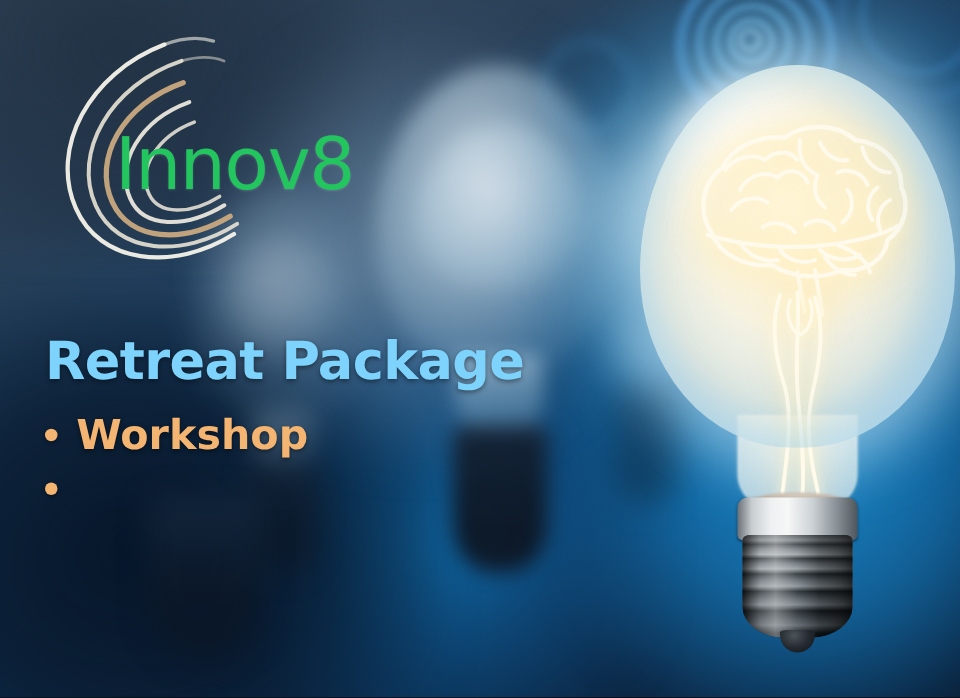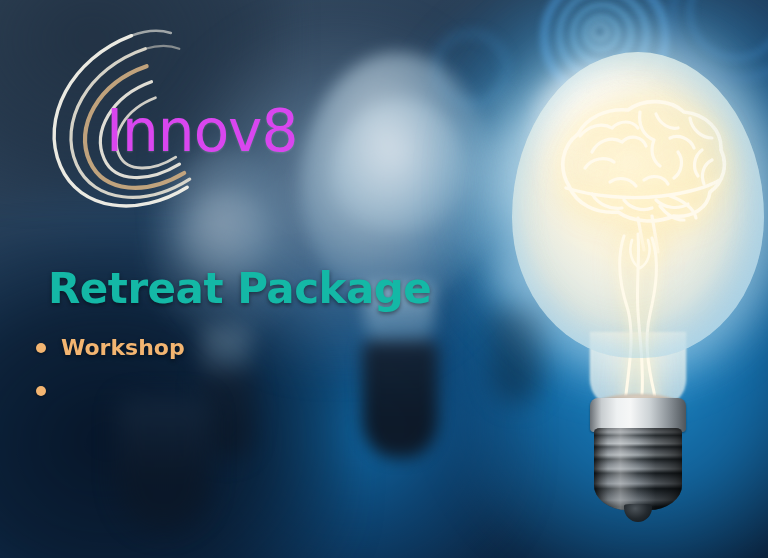--- a/index.html
+++ b/index.html
@@ -227,52 +227,51 @@
     background: radial-gradient(ellipse at 50% 40%, #e8ded0 0%, #c9bdb0 48%, #9a9188 100%);
     filter: blur(1px);
   }
 
   
   #swirl { position:absolute; left:24px; top:28px; width:200px; height:200px; }
   #swirl svg { width:100%; height:100%; overflow:visible; }
 
   
   #logo-text {
-    position:absolute; left:106px; top:102px;
+    position:absolute; left:92px; top:102px;
     font-family: "DejaVu Sans", sans-serif;
     font-size:58px;
     font-weight:400;
     letter-spacing:-1px;
-    color:#d946ef;
+    color:#22c55e;
     line-height:1;
     text-shadow: 0 1px 2px rgba(255,255,255,.16);
   }
 
   #headline {
     position:absolute; left:36px; top:268px;
     font-family: "DejaVu Sans", sans-serif;
     font-size:42px;
     font-weight:bold;
-    color:#14b8a6;
+    color:#7dd3fc;
     letter-spacing:-0.5px;
     line-height:1;
     text-shadow: 0 2px 4px rgba(0,0,0,.45);
-    margin-left: 12px;
   }
 
   #bullets {
     position:absolute; left:36px; top:326px;
     list-style:none;
     margin:0; padding:0;
   }
   #bullets li {
     display:flex;
     align-items:center;
     font-family: "DejaVu Sans", sans-serif;
-    font-size:22px;
+    font-size:33px;
     font-weight:bold;
     color:#F3B571;
     line-height:1;
     height:43px;
     text-shadow: 0 2px 4px rgba(0,0,0,.45);
   }
   #bullets .dot {
     width:10px; height:10px;
     border-radius:50%;
     background:#F3B571;

